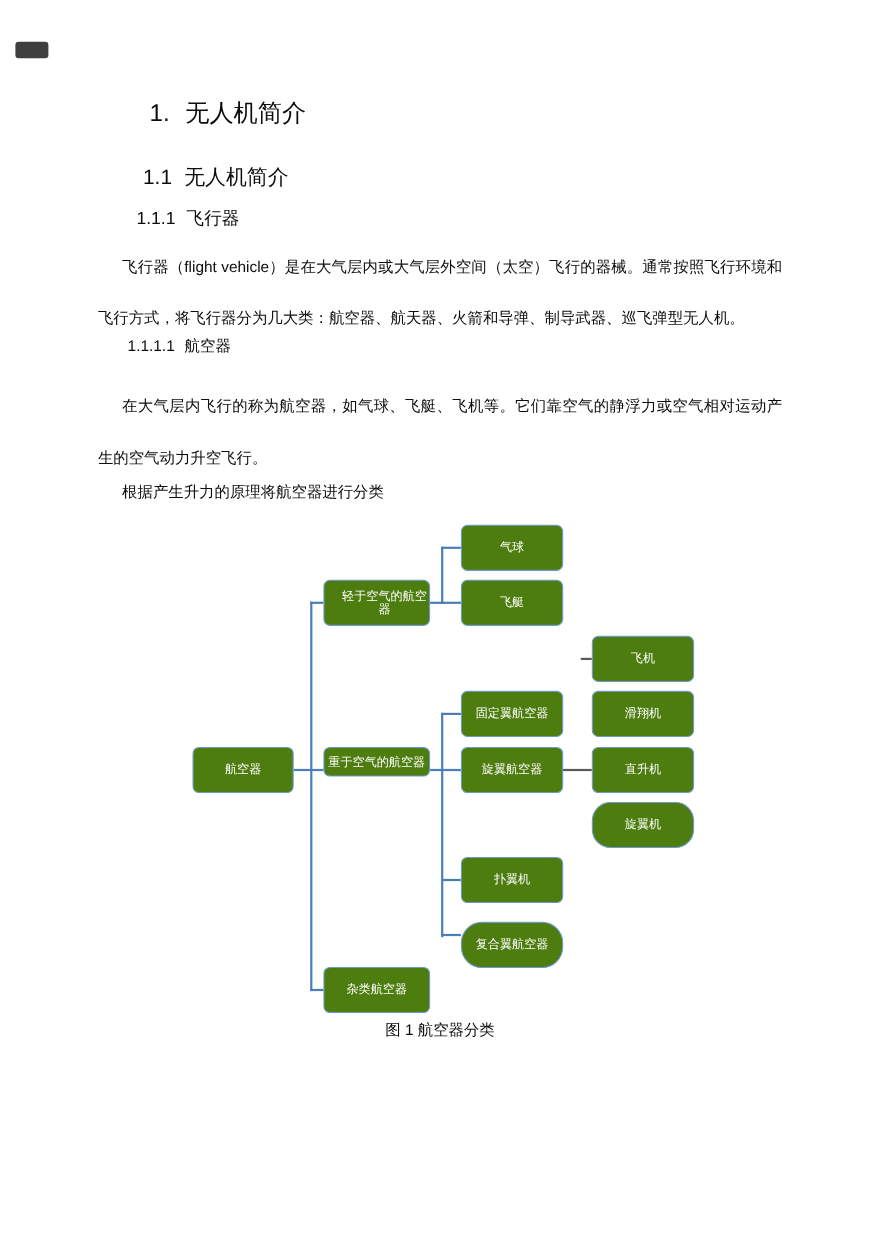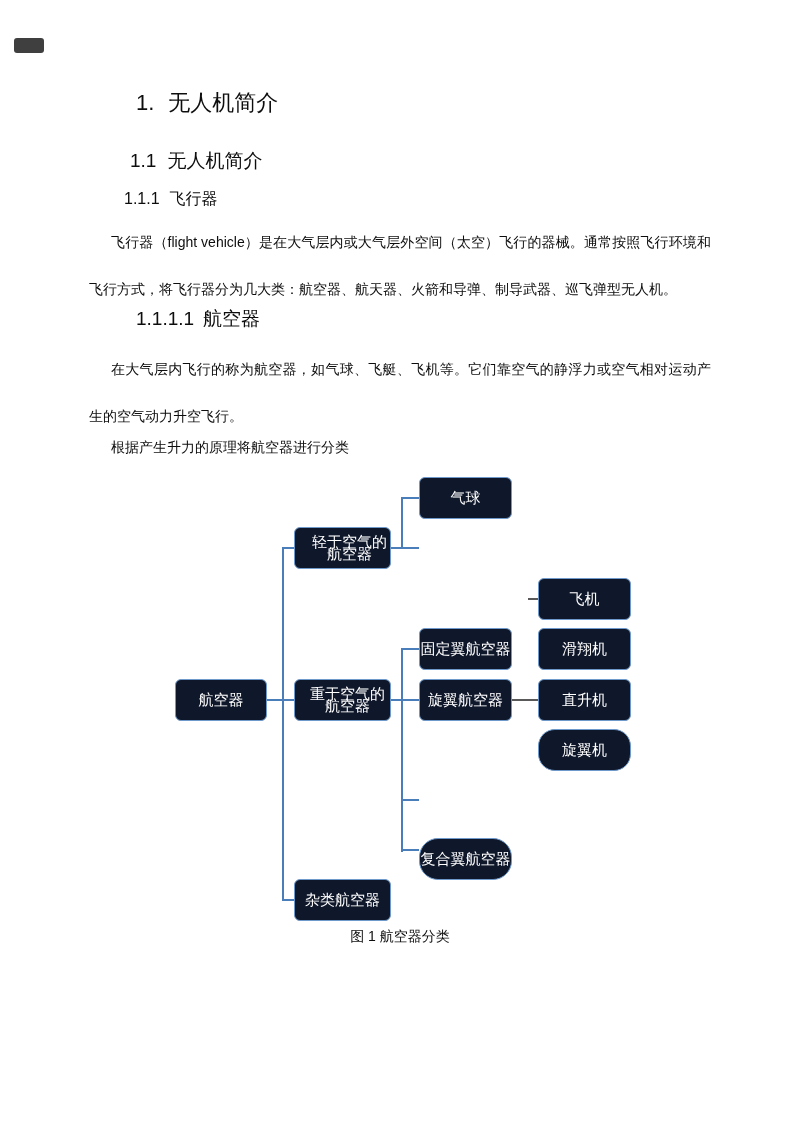--- a/index.html
+++ b/index.html
@@ -6,30 +6,30 @@
   .page{position:relative;width:793px;height:1122px;background:#ffffff;overflow:hidden;
         font-family:"Liberation Sans","DejaVu Sans",sans-serif;color:#141414;}
   .h{position:absolute;font-weight:normal;white-space:nowrap;color:#0d0d0d;}
   .h .num{display:inline-block;}
   .h1{left:136px;top:88px;font-size:22px;}
   .h1 .num{margin-right:14px;}
   .h2{left:130px;top:148px;font-size:19px;}
   .h2 .num{margin-right:11px;}
   .h3{left:124px;top:189px;font-size:16px;}
   .h3 .num{margin-right:10px;}
-  .h4{left:136px;top:306px;font-size:19px;text-align:center;}
+  .h4{left:116px;top:306px;font-size:14px;text-align:center;}
   .h4 .num{margin-right:9px;}
   .para{position:absolute;left:89px;width:622px;font-size:14px;line-height:47px;
         text-align:justify;text-indent:22px;color:#0d0d0d;}
   .p1{top:219px;}
   .p2{top:346px;}
   .p3{top:424px;}
   .diagram{position:absolute;left:175px;top:477px;width:457px;height:444px;}
-  .node{position:absolute;background:#0f172a;border:1px solid #6E99CC;border-radius:6px;
-        color:#ffffff;font-size:15px;line-height:12px;display:flex;align-items:center;
+  .node{position:absolute;background:#4d7c0f;border:1px solid #6E99CC;border-radius:6px;
+        color:#ffffff;font-size:11px;line-height:12px;display:flex;align-items:center;
         justify-content:center;text-align:center;box-sizing:border-box;}
   .cn{position:absolute;}
   .cn.blue{background:#4A7EBB;}
   .cn.gray{background:#595959;}
   .caption{position:absolute;left:89px;top:928px;width:622px;text-align:center;
            font-size:14px;color:#0d0d0d;}
   .corner-artifact{position:absolute;left:14px;top:38px;width:30px;height:15px;
                    background:#3f3f3f;border-radius:3px;}
 </style>
 </head>
@@ -75,25 +75,27 @@
     <div class="cn blue" style="left:226px;top:171px;width:2px;height:204px;"></div>
     <div class="cn blue" style="left:226px;top:171px;width:18px;height:2px;"></div>
     <div class="cn blue" style="left:226px;top:322px;width:18px;height:2px;"></div>
     <div class="cn blue" style="left:226px;top:372px;width:18px;height:2px;"></div>
 
     <div class="cn gray" style="left:353px;top:121px;width:10px;height:2px;"></div>
     <div class="cn gray" style="left:336px;top:222px;width:27px;height:2px;"></div>
 
     <div class="node" style="left:0px;top:202px;width:92px;height:42px;">航空器</div>
     <div class="node" style="left:119px;top:50px;width:97px;height:42px;padding-left:14px;">轻于空气的航空器</div>
-    <div class="node" style="left:119px;top:202px;width:97px;height:42px;padding-left:10px;">重于空气的航空器</div>
+    <div class="node" style="left:119px;top:202px;width:97px;height:27px;">重于空气的航空器</div>
     <div class="node" style="left:119px;top:402px;width:97px;height:42px;">杂类航空器</div>
     <div class="node" style="left:244px;top:0px;width:93px;height:42px;">气球</div>
+    <div class="node" style="left:244px;top:50px;width:93px;height:42px;">飞艇</div>
     <div class="node" style="left:244px;top:151px;width:93px;height:42px;">固定翼航空器</div>
     <div class="node" style="left:244px;top:202px;width:93px;height:42px;">旋翼航空器</div>
+    <div class="node" style="left:244px;top:302px;width:93px;height:42px;">扑翼机</div>
     <div class="node" style="left:244px;top:361px;width:93px;height:42px;border-radius:19px;">复合翼航空器</div>
     <div class="node" style="left:363px;top:101px;width:93px;height:42px;text-align:right;">飞机</div>
     <div class="node" style="left:363px;top:151px;width:93px;height:42px;">滑翔机</div>
     <div class="node" style="left:363px;top:202px;width:93px;height:42px;">直升机</div>
     <div class="node" style="left:363px;top:252px;width:93px;height:42px;border-radius:17px;">旋翼机</div>
   </div>
 
   <div class="caption">图 1 航空器分类</div>
 
 </div>

